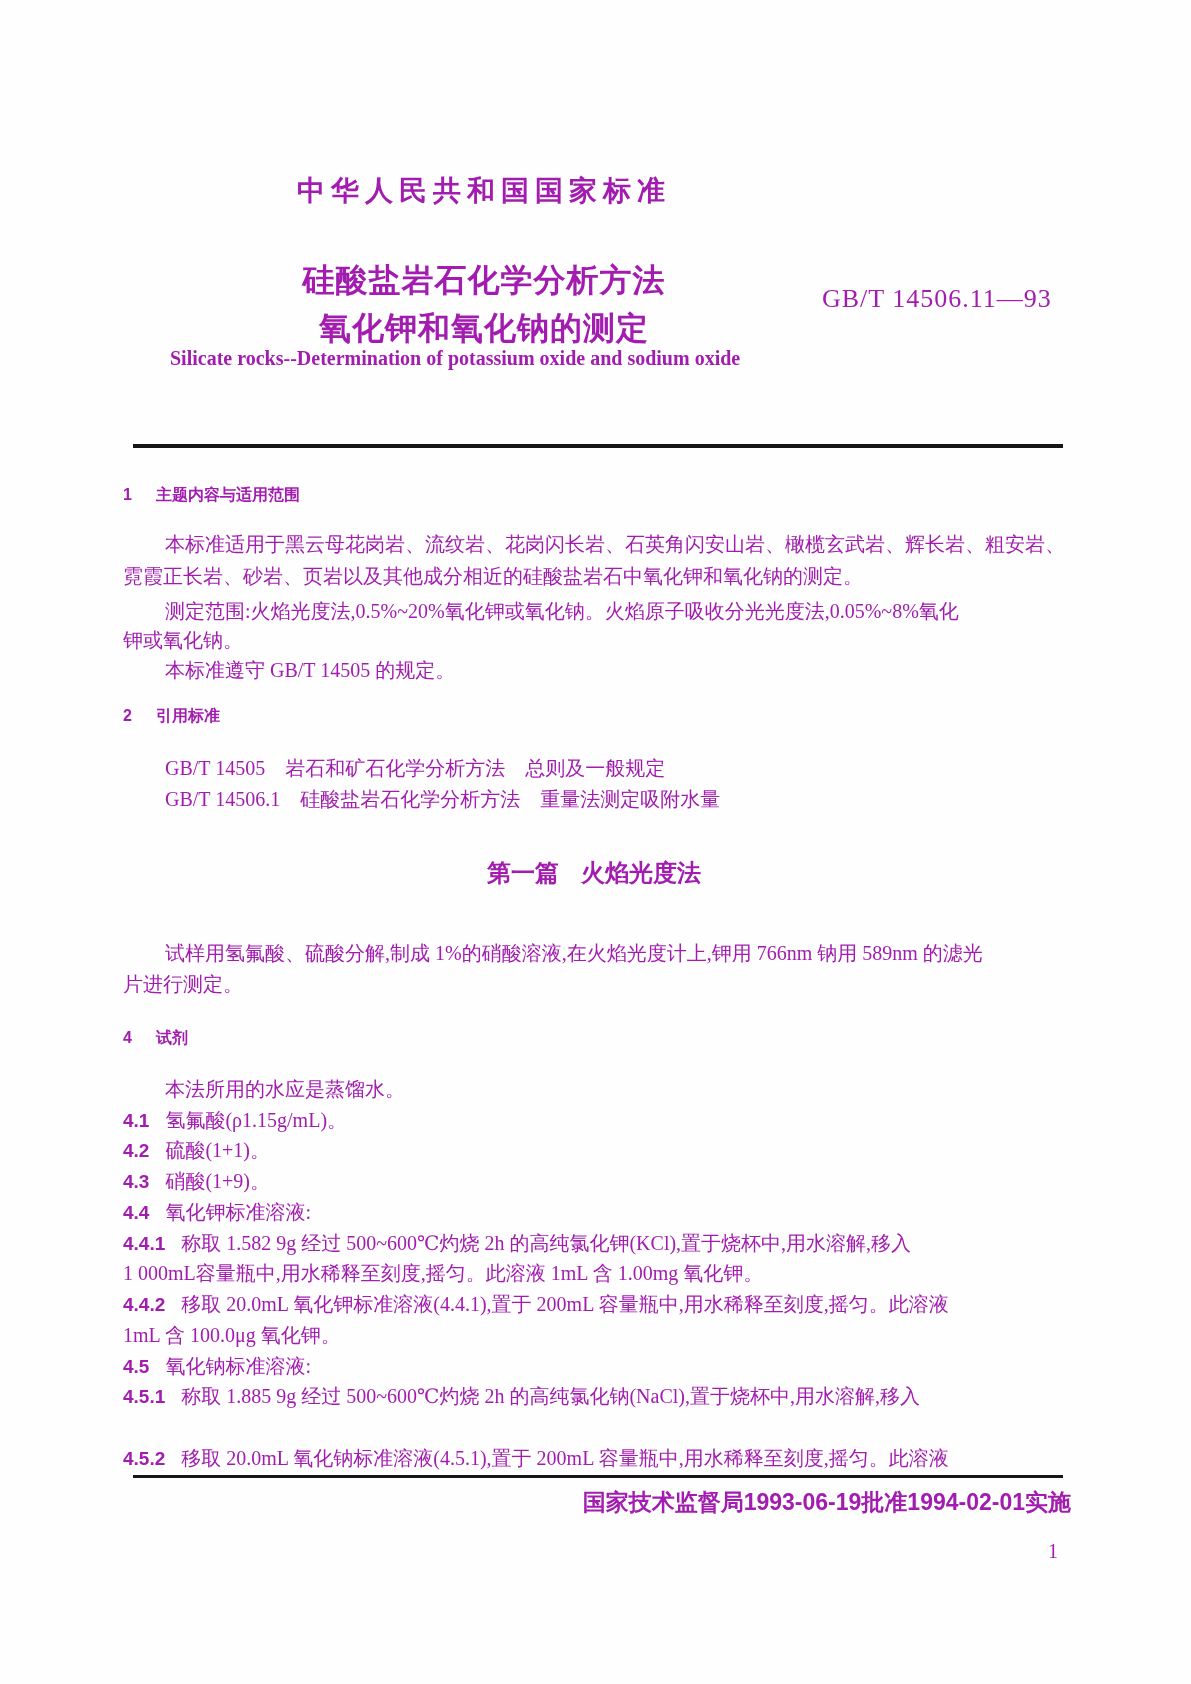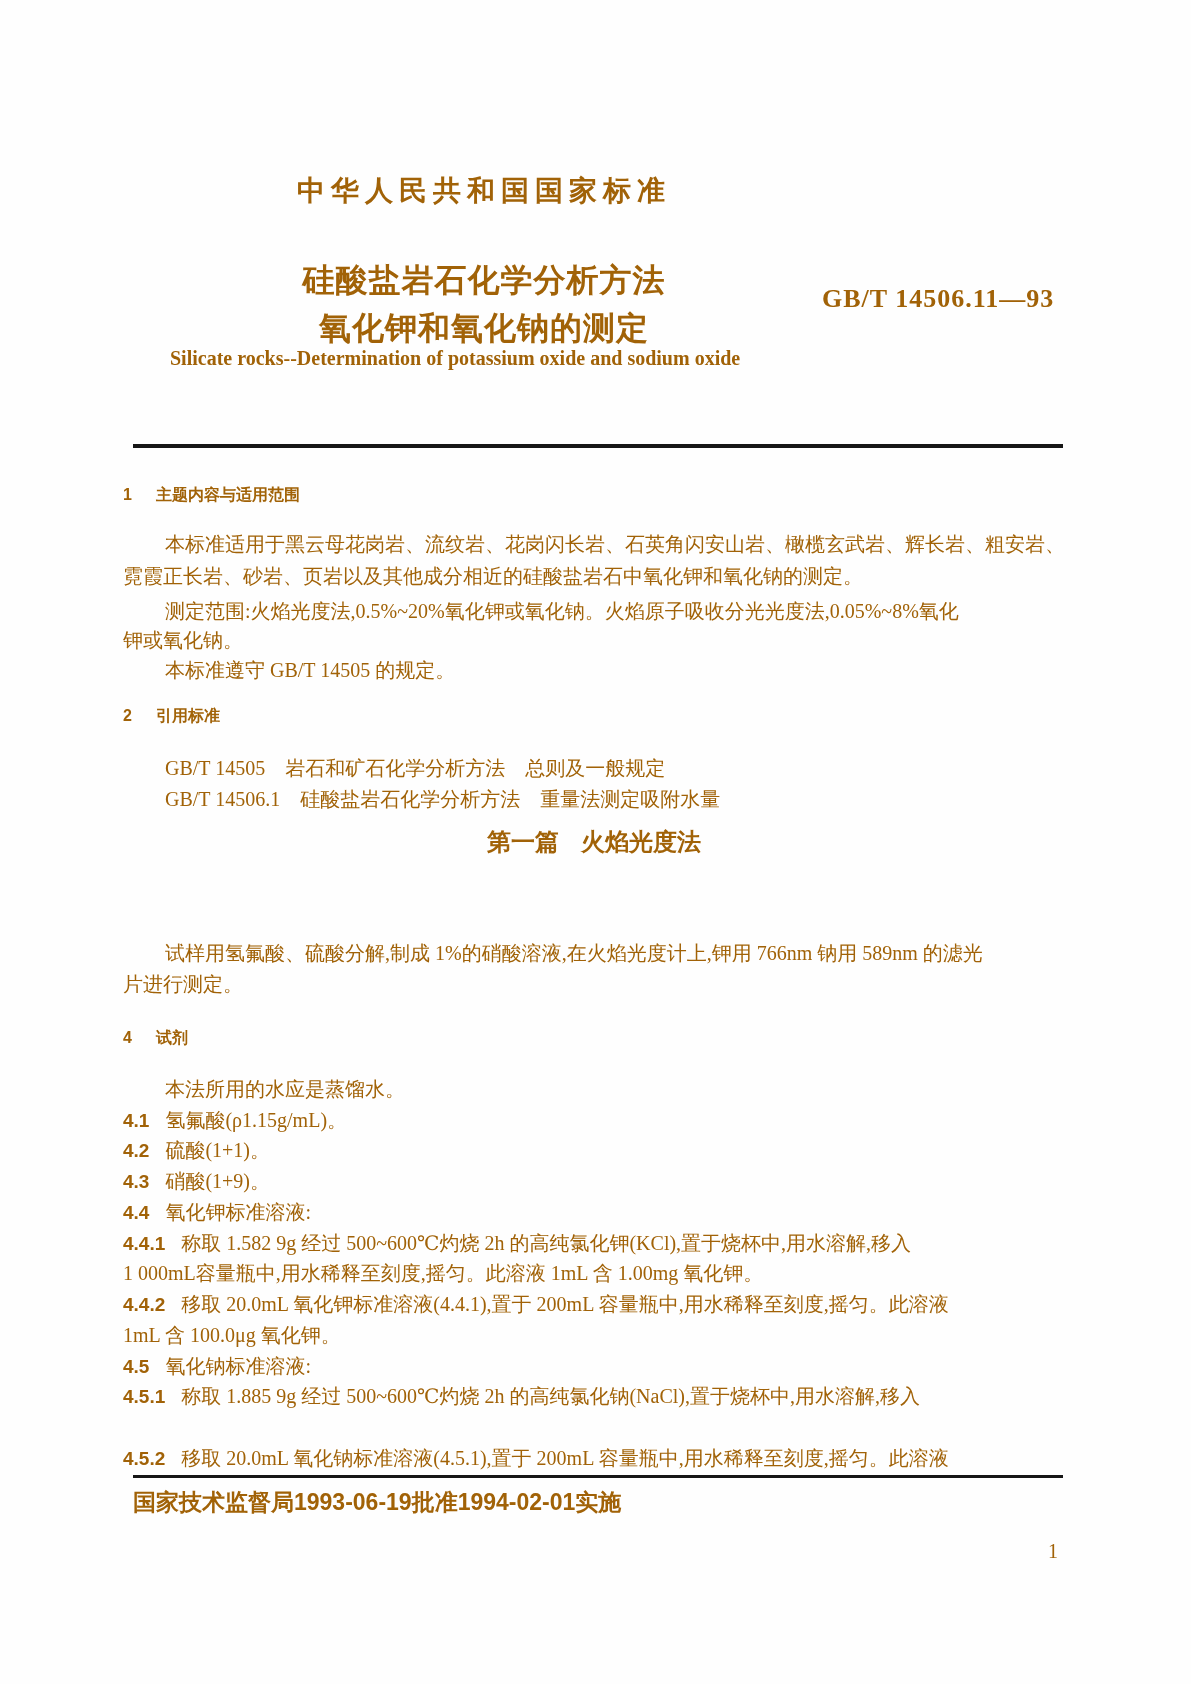--- a/index.html
+++ b/index.html
@@ -1,37 +1,37 @@
 <!DOCTYPE html>
 <html><head>
 <meta charset="utf-8">
 <style>
   html,body{margin:0;padding:0;background:#e8e8e8;}
   .page{
     position:relative; width:1191px; height:1684px; margin:0 auto;
-    background:#fefefe; color:#a16207; overflow:hidden;
+    background:#fefefe; color:#a21caf; overflow:hidden;
     font-family:"Liberation Serif","DejaVu Serif",serif;
   }
   
   .std-label{
     position:absolute; left:123px; top:172px; width:722px;
     text-align:center; font-family:"Liberation Sans","DejaVu Sans",sans-serif;
     font-weight:700; font-size:28px; letter-spacing:6px; white-space:nowrap;
   }
   .doc-title{
     position:absolute; left:123px; width:722px; text-align:center;
     font-family:"Liberation Sans","DejaVu Sans",sans-serif;
     font-weight:700; font-size:32px; letter-spacing:1px; white-space:nowrap;
   }
   .doc-title.l1{top:259px;}
   .doc-title.l2{top:307px;}
   .std-code{
     position:absolute; left:822px; top:284px; width:245px;
     font-family:"Liberation Serif","DejaVu Serif",serif;
-    font-weight:700; font-size:26px; letter-spacing:1px; white-space:nowrap;
+    font-weight:400; font-size:26px; letter-spacing:1px; white-space:nowrap;
   }
   .subtitle-en{
     position:absolute; left:170px; top:347px;
     font-weight:700; font-size:20px; white-space:nowrap;
   }
   .rule-top{position:absolute; left:133px; top:444px; width:930px; height:4px; background:#161616;}
   
   .line{
     position:absolute; left:123px; width:950px;
     font-size:20px; line-height:24px; white-space:nowrap;
@@ -45,28 +45,28 @@
     font-weight:700; font-size:16px;
   }
   .indent{padding-left:42px;}
   .item .inum{
     font-family:"Liberation Sans","DejaVu Sans",sans-serif;
     font-weight:700; font-size:19px; margin-right:16px;
   }
   .part-heading{
     position:absolute; left:123px; width:942px; text-align:center;
     font-family:"Liberation Sans","DejaVu Sans",sans-serif;
-    font-weight:700; font-size:24px; white-space:nowrap;
+    font-weight:700; font-size:24px; white-space:nowrap;margin-top:31px;
   }
   .part-heading .pno{margin-right:22px;}
   
   .rule-bottom{position:absolute; left:133px; top:1475px; width:930px; height:3px; background:#161616;}
   .footer-row{
     position:absolute; left:133px; top:1487px; width:938px;
-    display:flex; justify-content:flex-start;
+    display:flex; justify-content:flex-end;
     font-family:"Liberation Sans","DejaVu Sans",sans-serif;
     font-weight:700; font-size:23px; white-space:nowrap;
   }
   .page-num{position:absolute; left:1048px; top:1540px; font-size:20px;}
 </style>
 </head>
 <body>
 
 <div class="page">
 

